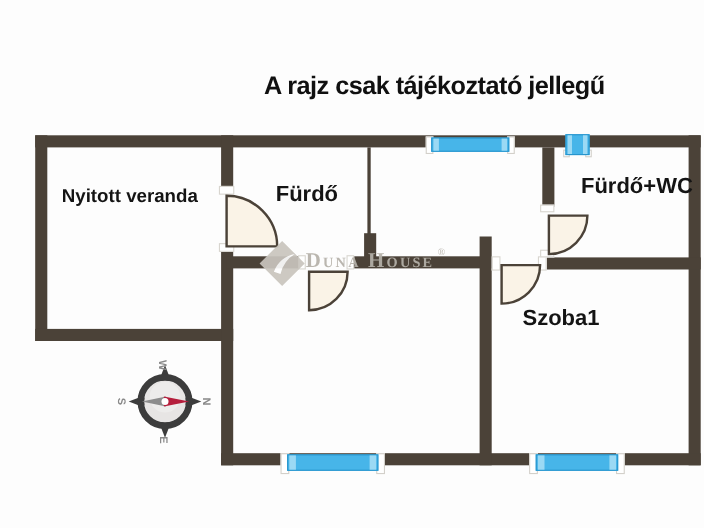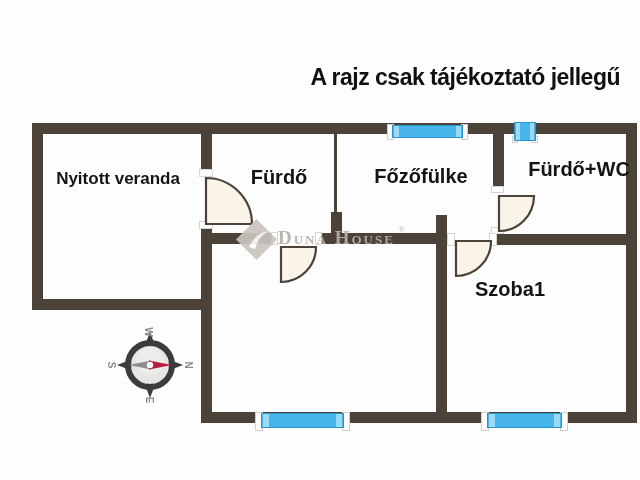--- a/index.html
+++ b/index.html
@@ -3,21 +3,21 @@
 <meta charset="utf-8">
 <style>
   html,body{margin:0;padding:0;background:#ffffff;}
   #screen{
     position:relative;width:640px;height:480px;background:#fdfdfd;
     font-family:"Liberation Sans",sans-serif;overflow:hidden;
   }
   .title{
     position:absolute;left:240px;top:64px;width:380px;height:30px;
     font-size:23px;font-weight:bold;letter-spacing:-0.5px;color:#101010;
-    text-align:right;white-space:nowrap;
+    text-align:left;white-space:nowrap;
   }
   .wall{position:absolute;background:var(--wall,#4b4238);}
   .thinwall{position:absolute;background:var(--wall,#4b4238);}
   .room-label{
     position:absolute;color:var(--text,#141414);font-weight:bold;
     text-align:center;white-space:nowrap;font-size:20px;
   }
   .room-label.small{font-size:17px;}
   .win{position:absolute;}
   .win .cap{position:absolute;background:#ffffff;border:1px solid #d3d0ca;box-sizing:border-box;}
@@ -106,21 +106,20 @@
 
   <svg class="overlay-svg" width="640" height="480" viewBox="0 0 640 480">
     <path d="M206,224 L206,178 A46,46 0 0 1 252,224 Z" fill="var(--door-fill,#faf3e7)" stroke="var(--wall,#4b4238)" stroke-width="2.2"></path>
     <path d="M281,247 L316,247 A35,35 0 0 1 281,282 Z" fill="var(--door-fill,#faf3e7)" stroke="var(--wall,#4b4238)" stroke-width="2.2"></path>
     <path d="M456,241 L491,241 A35,35 0 0 1 456,276 Z" fill="var(--door-fill,#faf3e7)" stroke="var(--wall,#4b4238)" stroke-width="2.2"></path>
     <path d="M499,196 L534,196 A35,35 0 0 1 499,231 Z" fill="var(--door-fill,#faf3e7)" stroke="var(--wall,#4b4238)" stroke-width="2.2"></path>
   </svg>
 
   <div class="room-label small" style="left:38px;top:169px;width:160px;">Nyitott veranda</div>
   <div class="room-label" style="left:229px;top:166px;width:100px;">Fürdő</div>
-  <div class="room-label" style="left:351px;top:165px;width:140px;">Főzőfülke</div>
   <div class="room-label" style="left:493px;top:158px;width:140px;margin-left:16px;">Fürdő+WC</div>
   <div class="room-label" style="left:450px;top:278px;width:120px;">Szoba1</div>
 
   <div class="watermark">
     <div class="wm-diamond"></div>
     <svg class="wm-leaf" width="36" height="36" viewBox="0 0 36 36">
       <path d="M9,24 Q14,11 28,8 Q18,14 15,26 Z" fill="#ffffff"></path>
     </svg>
     <div class="wm-text">Duna House</div>
     <div class="wm-reg">®</div>

